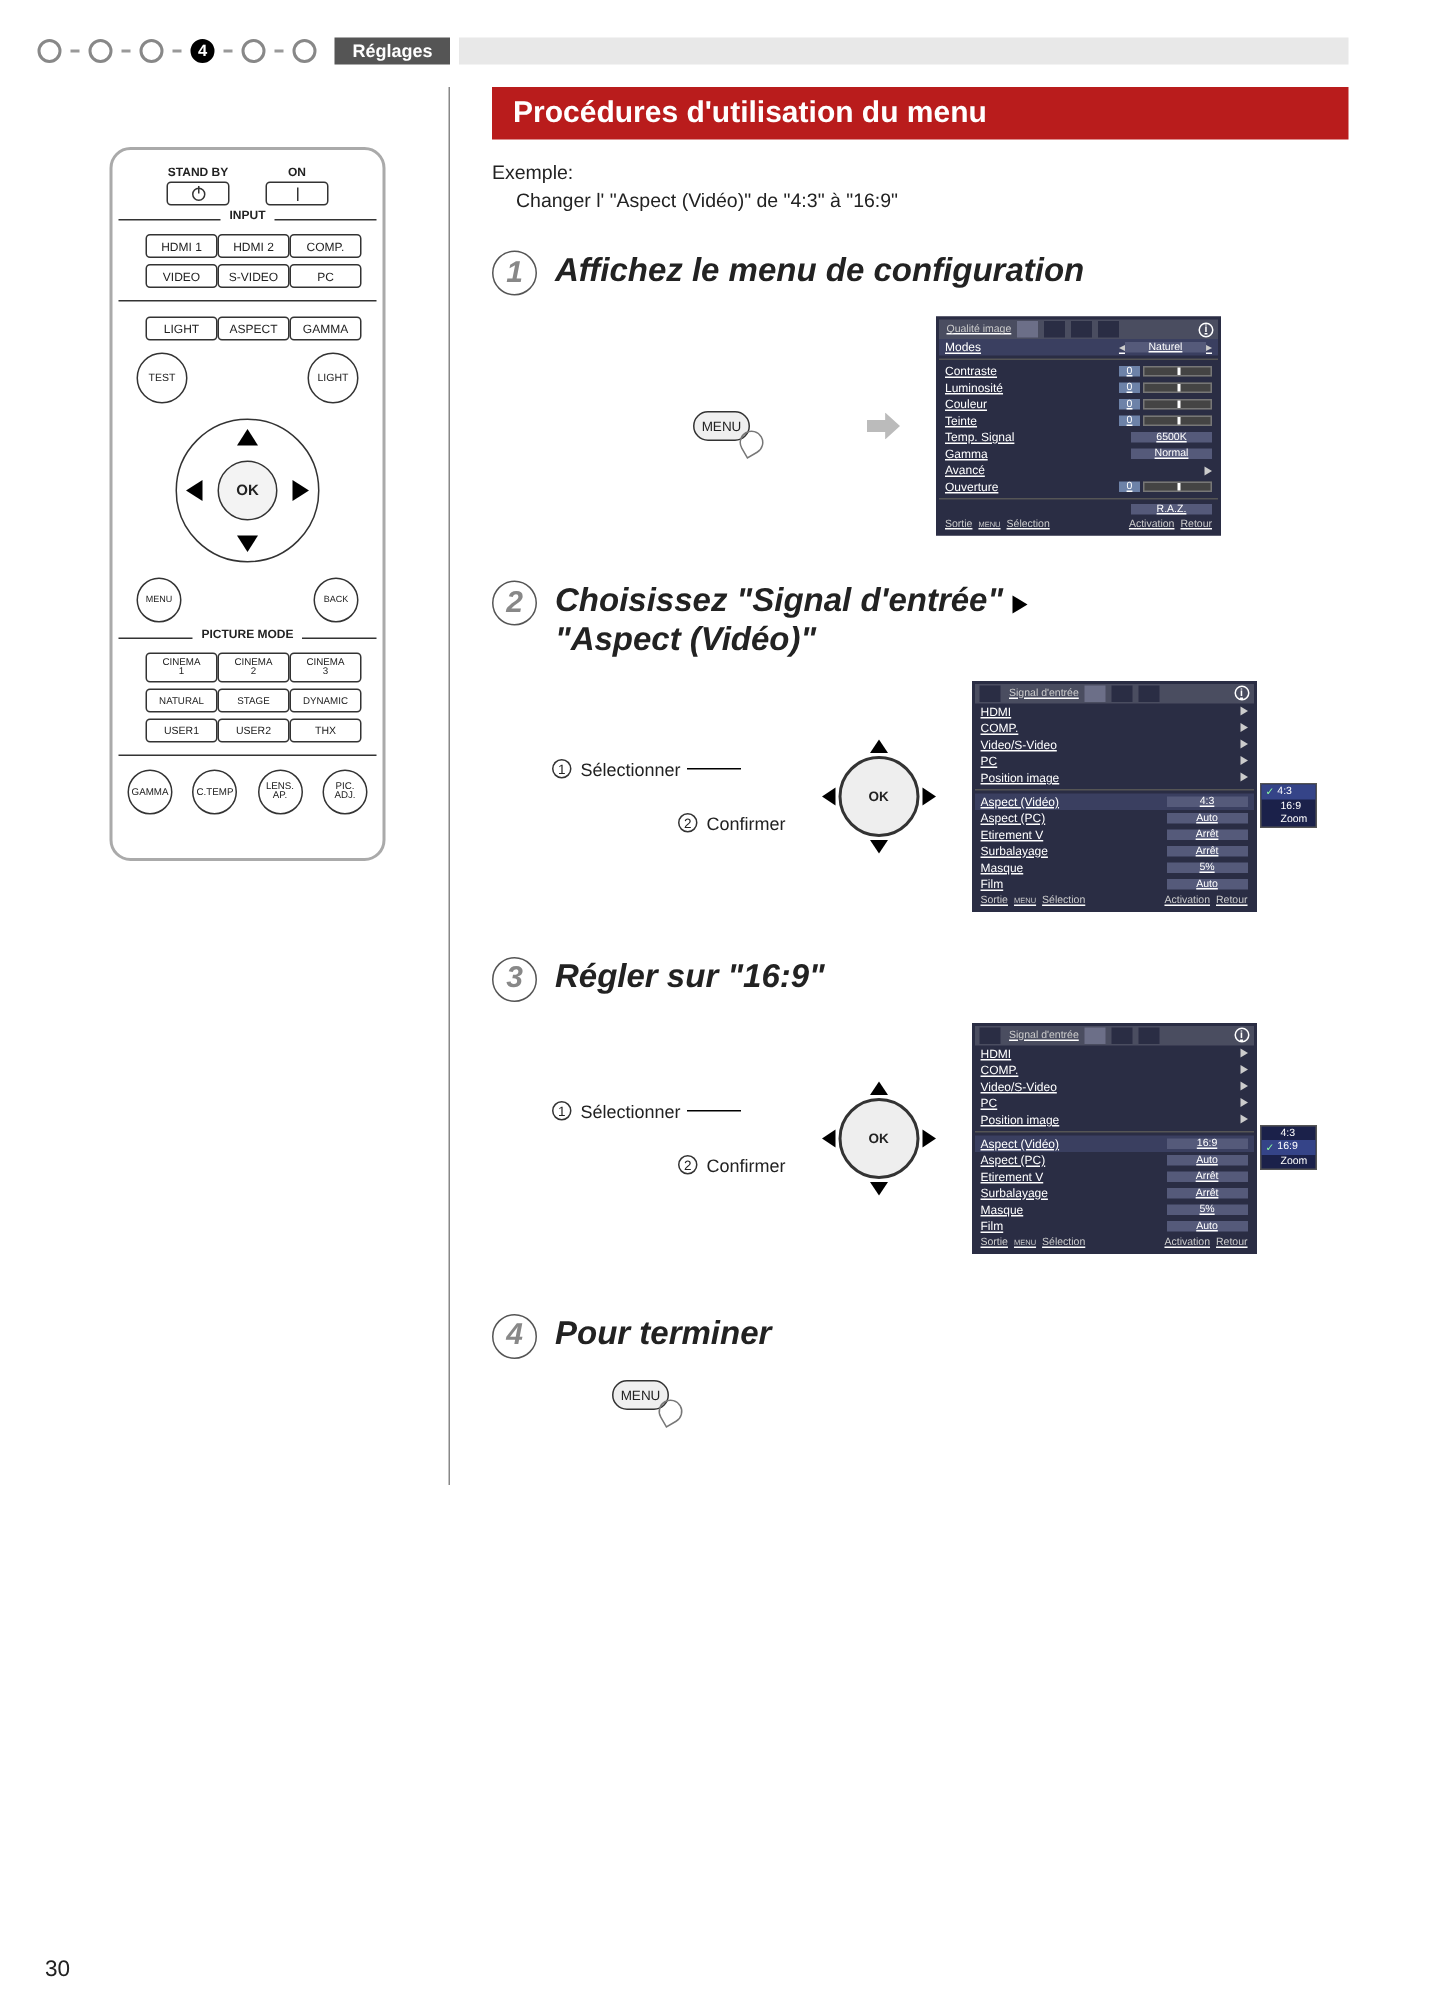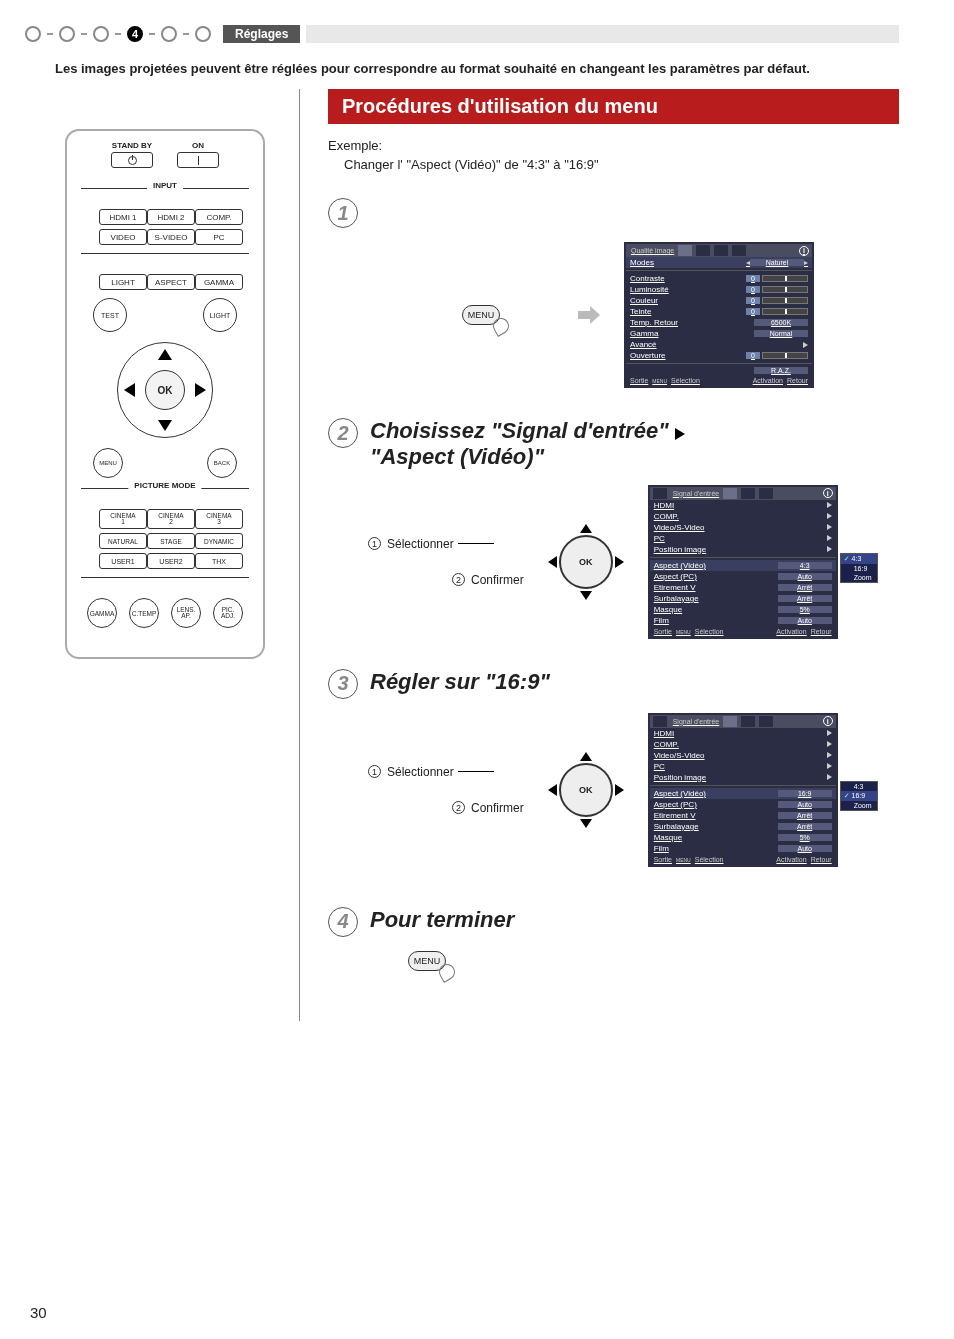--- a/index.html
+++ b/index.html
@@ -55,25 +55,25 @@
   .dpad .ring { width:54px; height:54px; border:2px solid #333; border-radius:50%; position:absolute; left:11px; top:11px; background:#eee; display:flex; align-items:center; justify-content:center; font-size:9px; font-weight:bold; }
   .dpad .tri { width:0;height:0;position:absolute; }
   .dpad .up { border-left:6px solid transparent; border-right:6px solid transparent; border-bottom:9px solid #000; left:32px; top:0; }
   .dpad .down { border-left:6px solid transparent; border-right:6px solid transparent; border-top:9px solid #000; left:32px; bottom:0; }
   .dpad .left { border-top:6px solid transparent; border-bottom:6px solid transparent; border-right:9px solid #000; left:0; top:32px; }
   .dpad .right { border-top:6px solid transparent; border-bottom:6px solid transparent; border-left:9px solid #000; right:0; top:32px; }
   .sel-lines { display:flex; flex-direction:column; gap:22px; font-size:12px; }
   .sel-lines .ln { display:flex; align-items:center; gap:4px; }
   .sel-lines .ln .bar { height:1px; background:#000; width:36px; }
   
-  .remote { width:200px; margin:0 auto; border:2px solid #aaa; border-radius:14px; padding:10px 20px 26px; background:#fff; font-size:8px; text-align:center; }
+  .remote { width:184px; margin:0 auto; border:2px solid #aaa; border-radius:14px; padding:10px 10px 26px; background:#fff; font-size:8px; text-align:center; }
   .remote .pair { display:flex; justify-content:center; gap:24px; margin-bottom:6px; }
   .remote .pair .lbl { font-size:8px; font-weight:bold; margin-bottom:2px; }
   .remote .btn-rect { display:inline-flex; align-items:center; justify-content:center; min-width:42px; height:16px; border:1px solid #333; border-radius:3px; padding:0 5px; font-size:8px; background:#fff; }
-  .remote .divider { height:1px; background:#333; margin:20px -6px; position:relative; }
+  .remote .divider { height:1px; background:#333; margin:9px -6px; position:relative; }
   .remote .divider .tag { position:absolute; left:50%; transform:translateX(-50%); top:-7px; background:#fff; padding:0 6px; font-weight:bold; font-size:8px; }
   .remote .row3 { display:flex; justify-content:space-between; margin:4px 12px; }
   .remote .row3 .btn-rect { min-width:48px; }
   .remote .rnd { width:34px; height:34px; border:1px solid #333; border-radius:50%; display:inline-flex; align-items:center; justify-content:center; font-size:7px; }
   .remote .rnd-sm { width:26px;height:26px;font-size:6px; }
   .remote .big-round { display:flex; justify-content:space-between; align-items:center; margin:8px 6px; }
   .remote .dpad2 { width:100px;height:100px; position:relative; margin:6px auto 6px; }
   .remote .dpad2 .ring { width:96px;height:96px;border:1px solid #333;border-radius:50%; position:absolute;left:2px;top:2px; }
   .remote .dpad2 .center { width:40px;height:40px;border:1px solid #333;border-radius:50%;background:#f3f3f3;position:absolute;left:30px;top:30px;display:flex;align-items:center;justify-content:center;font-size:10px;font-weight:bold; }
   .remote .dpad2 .tri { width:0;height:0;position:absolute; }
@@ -101,21 +101,20 @@
         <span class="num">4</span>
       </span>
     <span class="dash"></span>
     <span class="circ"></span>
     <span class="dash"></span>
     <span class="circ"></span>
     <span class="label">Réglages</span>
     <span class="bar-ext"></span>
   </div>
 
-  <p class="intro">Les images projetées peuvent être réglées pour correspondre au format souhaité en changeant les paramètres par défaut.</p>
 
   <div class="layout">
 
     <div class="remote-col">
       <div class="remote">
         <div class="pair">
           <div>
             <div class="lbl">STAND BY</div>
             <div class="btn-rect">
                 <span style="display:inline-block;width:9px;height:9px;border:1px solid #333;border-radius:50%;position:relative">
@@ -198,20 +197,21 @@
       </div>
     </div>
 
     <div class="content-col">
       <div class="section-bar">Procédures d'utilisation du menu</div>
       <div class="example">Exemple:</div>
       <div class="example-sub">Changer l' "Aspect (Vidéo)" de "4:3" à "16:9"</div>
 
       <div class="step">
         <div class="step-num">1</div>
+        <div class="step-title">Affichez le menu de configuration</div>
       </div>
       <div class="step-body">
         <span style="width:70px"></span>
         <span class="menu-chip">MENU</span>
         <span style="width:30px"></span>
         <span class="arrow-big"></span>
 
         <div class="osd">
           <div class="tabs">
             <span class="tabs-label">Qualité image</span>
@@ -242,21 +242,21 @@
               <span class="k">Couleur</span>
               <span class="num0">0</span>
               <span class="slider"></span>
             </div>
           <div class="row">
               <span class="k">Teinte</span>
               <span class="num0">0</span>
               <span class="slider"></span>
             </div>
           <div class="row">
-              <span class="k">Temp. Retour</span>
+              <span class="k">Temp. Signal</span>
               <span class="v">6500K</span>
             </div>
           <div class="row">
               <span class="k">Gamma</span>
               <span class="v">Normal</span>
             </div>
           <div class="row">
               <span class="k">Avancé</span>
               <span class="arrow-k"></span>
             </div>

